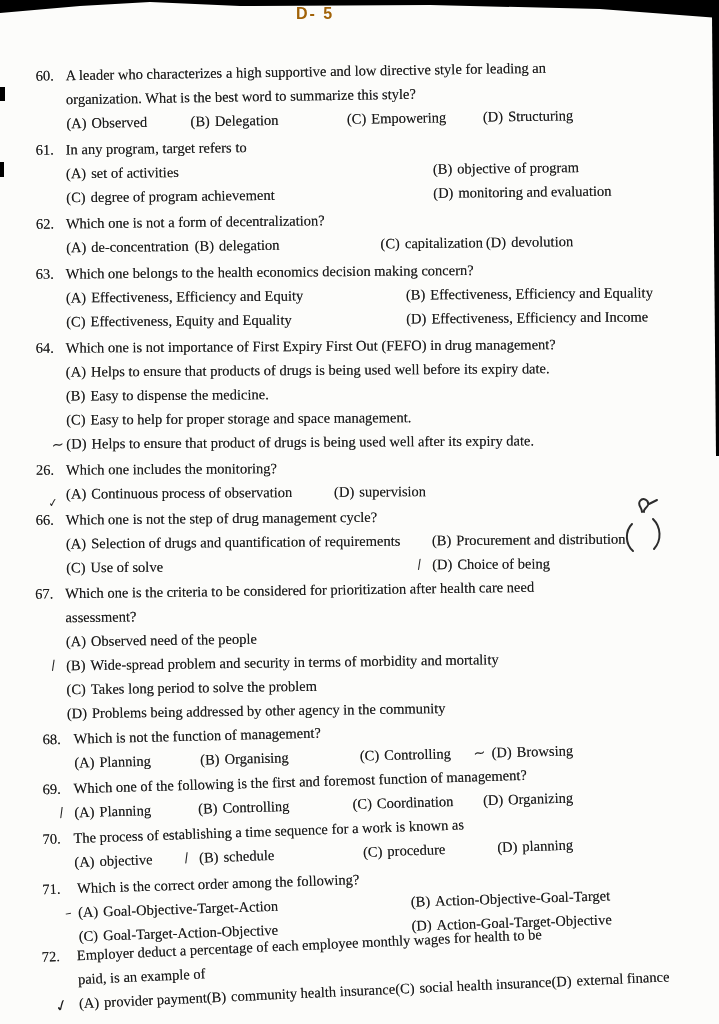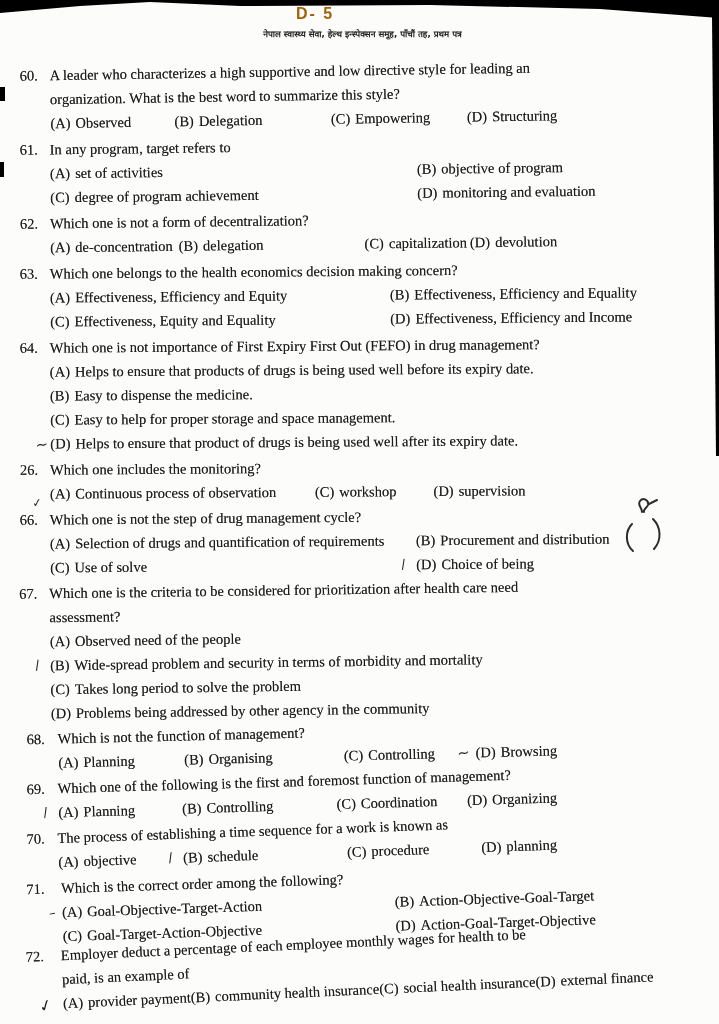--- a/index.html
+++ b/index.html
@@ -11,21 +11,21 @@
   .exam-code{
     position:absolute;top:5px;left:255px;width:120px;text-align:center;
     font-family:"Liberation Sans","DejaVu Sans",sans-serif;font-weight:700;
     font-size:16px;letter-spacing:2px;color:#a16207;
   }
   .exam-subtitle{
     position:absolute;top:28px;left:225px;width:275px;text-align:center;
     font-family:"DejaVu Sans","Liberation Sans",sans-serif;font-size:8.6px;color:#222;
     filter:blur(0.35px);font-weight:700;white-space:nowrap;
   }
-  .questions{position:absolute;top:64px;left:0;width:583px;z-index:2;}
+  .questions{position:absolute;top:64px;left:16px;width:583px;z-index:2;}
   .q{
     position:relative;padding-left:50px;padding-right:26px;margin-bottom:2px;
     font-size:14.5px;line-height:24px;transform-origin:0 50%;
     text-shadow:0 0 0.45px rgba(10,10,10,.6);
   }
   .qnum{position:absolute;left:20px;top:0;}
   .qtext{max-width:625px;}
   .opts{position:relative;}
   .opts.row{display:flex;}
   .opts.row .opt:nth-child(1){width:var(--w1,150px);}
@@ -69,21 +69,20 @@
 <div class="page">
 
   <svg class="scan-edges" width="719" height="1024" viewBox="0 0 719 1024" aria-hidden="true">
     <polygon points="0,0 719,0 719,18 600,9 430,5 240,6 150,2 80,6 0,13" fill="#000"></polygon>
     <polygon points="712,16 719,16 719,456 716,456" fill="#000"></polygon>
     <rect x="0" y="87" width="5" height="14" fill="#000"></rect>
     <rect x="0" y="162" width="4" height="15" fill="#000"></rect>
   </svg>
 
   <div class="exam-code">D- 5</div>
-  <div class="exam-subtitle">नेपाल स्वास्थ्य सेवा, हेल्थ इन्स्पेक्सन समूह, पाँचौं तह, प्रथम पत्र</div>
 
   <div class="questions">
       <div class="q" data-q="60">
         <span class="qnum">60.</span>
         <div class="qtext">A leader who characterizes a high supportive and low directive style for leading an organization. What is the best word to summarize this style?</div>
         <div class="opts row">
           <span class="opt"><span class="olabel">(A)</span><span class="otext">Observed</span></span>
           <span class="opt"><span class="olabel">(B)</span><span class="otext">Delegation</span></span>
           <span class="opt"><span class="olabel">(C)</span><span class="otext">Empowering</span></span>
           <span class="opt"><span class="olabel">(D)</span><span class="otext">Structuring</span></span>
@@ -127,21 +126,20 @@
           <span class="opt"><span class="olabel">(B)</span><span class="otext">Easy to dispense the medicine.</span></span>
           <span class="opt"><span class="olabel">(C)</span><span class="otext">Easy to help for proper storage and space management.</span></span>
           <span class="opt"><span class="mark">∼</span><span class="olabel">(D)</span><span class="otext">Helps to ensure that product of drugs is being used well after its expiry date.</span></span>
         </div>
       </div>
       <div class="q" data-q="65">
         <span class="qnum">26.</span>
         <div class="qtext">Which one includes the monitoring?</div>
         <div class="opts row">
           <span class="opt"><span class="mark">✓</span><span class="olabel">(A)</span><span class="otext">Continuous process of observation</span></span>
-          <span class="opt"><span class="olabel">(C)</span><span class="otext">workshop</span></span>
           <span class="opt"><span class="olabel">(D)</span><span class="otext">supervision</span></span>
         </div>
       </div>
       <div class="q" data-q="66">
         <span class="qnum">66.</span>
         <div class="qtext">Which one is not the step of drug management cycle?</div>
         <div class="opts grid2">
           <span class="opt"><span class="olabel">(A)</span><span class="otext">Selection of drugs and quantification of requirements</span></span>
           <span class="opt"><span class="olabel">(B)</span><span class="otext">Procurement and distribution</span></span>
           <span class="opt"><span class="olabel">(C)</span><span class="otext">Use of solve</span></span>

